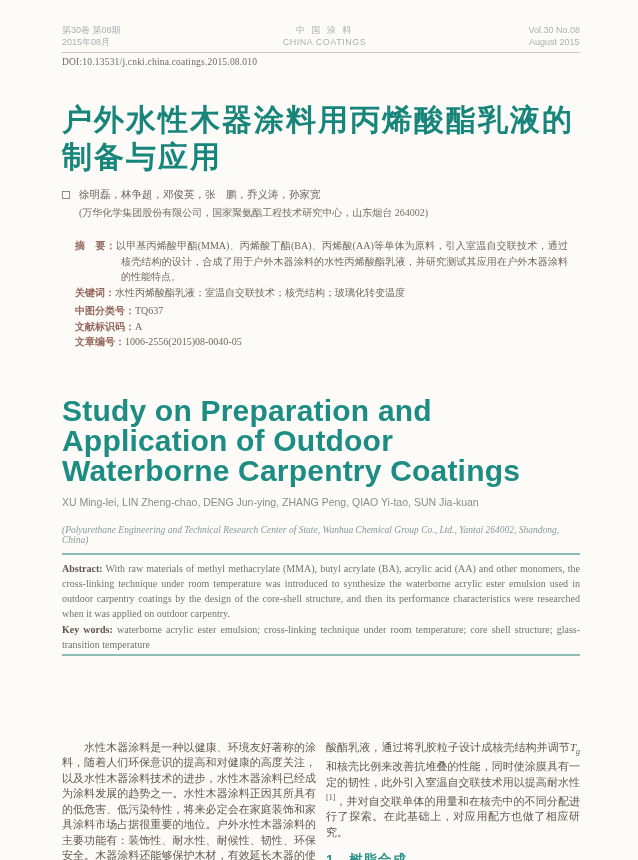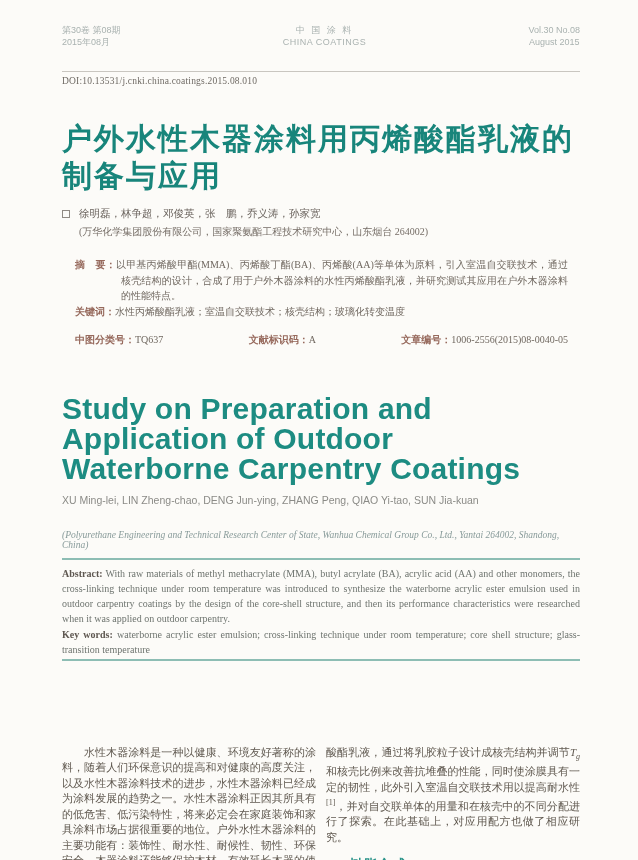--- a/index.html
+++ b/index.html
@@ -7,44 +7,44 @@
   .page {
     position:relative; width:638px; height:860px; margin:0 auto;
     background:#fcfbf8; color:#665f58;
     font-family:"Liberation Serif","DejaVu Serif",serif;
     padding:24px 58px 16px 62px;
     display:flex; flex-direction:column; overflow:hidden;
   }
   
   .jheader { display:flex; justify-content:space-between; align-items:flex-start;
     color:#a9b2b0; font-family:"Liberation Sans","DejaVu Sans",sans-serif;
-    font-size:9px; line-height:12px; border-bottom:1px solid #c9c6c0; padding-bottom:23px; }
+    font-size:9px; line-height:12px; border-bottom:1px solid #c9c6c0; padding-bottom:4px; }
   .h-center { text-align:center; letter-spacing:2px; }
   .h-center .en { letter-spacing:0.5px; }
   .h-right { text-align:center; }
   .doi { margin-top:4px; font-size:9.5px; color:#6f6a64; letter-spacing:0.2px; }
   
   .title-cn { margin-top:34px; font-family:"Liberation Sans","DejaVu Sans",sans-serif;
     font-weight:800; font-size:30px; line-height:37px; letter-spacing:2px; color:#18857b; }
   .authors-row { margin-top:13px; font-size:10.5px; color:#6b645e; display:flex; align-items:center; }
   .author-marker { display:inline-block; width:8px; height:8px; border:1px solid #908a84;
     margin-right:9px; flex:0 0 auto; }
   .affil-cn { margin-top:4px; font-size:10px; color:#756d66; padding-left:17px; }
   .rule-thick { margin-top:9px; height:3px; background:#2e9488; }
   
   .abstract-cn { margin-top:9px; padding:0 12px 0 13px; font-size:10px; line-height:15.5px; color:#6f675f; }
   .hang { padding-left:46px; text-indent:-46px; text-align:justify; }
   .lab { font-weight:bold; color:#96695c; }
-  .meta-row { display:flex; justify-content:space-between; margin-top:13px; }
+  .meta-row { display:flex; justify-content:space-between; margin-top:3px;flex-direction:column; }
   
   .title-en { margin-top:46px; font-family:"Liberation Sans","DejaVu Sans",sans-serif;
     font-weight:700; font-size:30px; line-height:30px; color:#1d8c82; letter-spacing:0.2px; }
   .authors-en { margin-top:10px; font-size:10.5px; color:#8b8b87;
     font-family:"Liberation Sans","DejaVu Sans",sans-serif; }
-  .affil-en { margin-top:24px; font-size:9.5px; font-style:italic; color:#879a99; }
+  .affil-en { margin-top:17px; font-size:9.5px; font-style:italic; color:#879a99; }
   .en-abs { margin-top:8px; border-top:2px solid #8dbdb4; border-bottom:2px solid #8dbdb4;
     padding:6px 0 2px 0; font-size:10px; line-height:15px; color:#6e746f; text-align:justify; }
   .en-abs p + p { margin-top:1px; }
   .en-abs b { color:#5e5750; }
   
   .columns { margin-top:84px; display:flex; gap:10px; }
   .col { width:254px; font-size:11px; line-height:15.5px; text-align:justify; color:#5f584f; }
   .sec-h { font-family:"Liberation Sans","DejaVu Sans",sans-serif; font-weight:700;
     font-size:13.5px; color:#2a9389; letter-spacing:1px; margin-bottom:9px; }
   .sec-h2 { font-family:"Liberation Sans","DejaVu Sans",sans-serif; font-weight:700;

